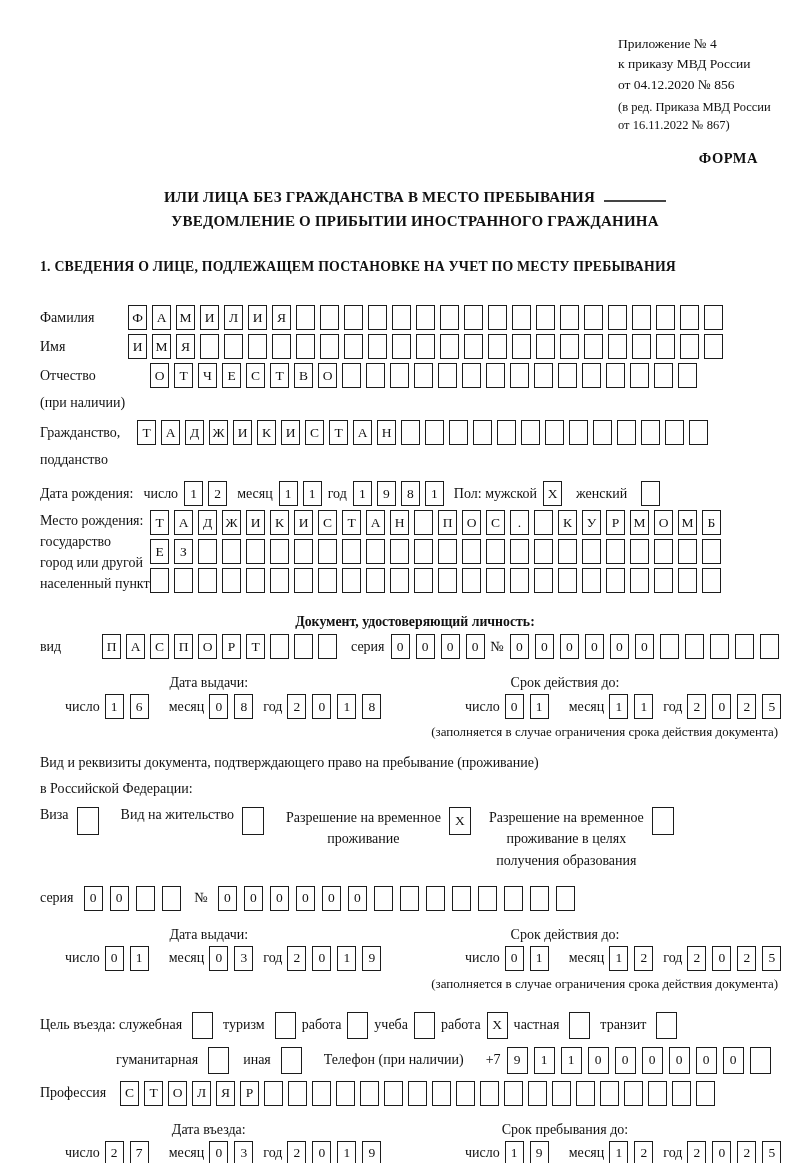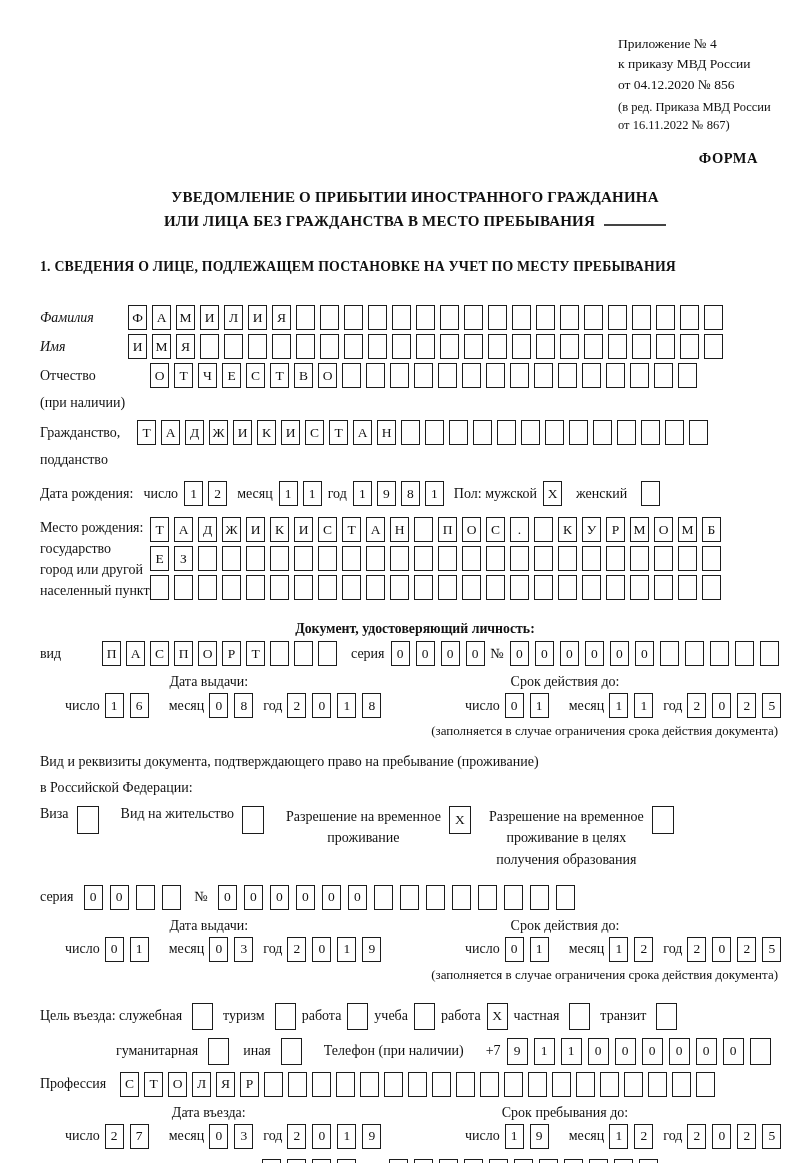--- a/index.html
+++ b/index.html
@@ -13,25 +13,25 @@
   .title{font-weight:bold;text-align:center;font-size:15px;line-height:1.6;margin-top:18px;letter-spacing:.2px;}
   .uline{display:inline-block;width:62px;border-bottom:2px solid #444;margin-left:9px;}
   .section{font-weight:bold;font-size:13.8px;margin-top:26px;letter-spacing:.2px;}
   
   .row{display:flex;align-items:center;margin-top:4px;}
   .row.top{align-items:flex-start;}
   .lbl{flex:none;}
   .cells{display:flex;gap:5px;flex:none;}
   .cell{flex:none;width:19px;height:25px;border:1.6px solid #1c1c1c;display:flex;align-items:center;justify-content:center;font-size:13.5px;background:#fff;box-sizing:border-box;}
   .stack{display:flex;flex-direction:column;gap:4px;}
-  .w88{width:88px;font-style:italic;} .w97{width:97px;} .w110{width:110px;} .w80{width:80px;} .w62{width:62px;}
+  .w88{width:88px;} .w97{width:97px;} .w110{width:110px;} .w80{width:80px;} .w62{width:62px;}
   .gap10{margin-left:10px;} .gap6{margin-left:6px;} .gap14{margin-left:14px;} .gap18{margin-left:18px;} .gap22{margin-left:22px;}
   .center-bold{font-weight:bold;text-align:center;margin-top:20px;font-size:13.8px;}
   
-  .dual-head{display:flex;margin-top:8px;align-items:center;}
+  .dual-head{display:flex;margin-top:16px;align-items:center;}
   .dh-l{flex:none;width:45%;text-align:center;}
   .dh-r{flex:none;width:50%;text-align:center;}
   .dual-row{display:flex;align-items:center;margin-top:3px;}
   .dgroup{display:flex;align-items:center;flex:none;}
   .dgroup .lbl{margin-right:5px;}
   .dgroup .cells{gap:6px;margin-right:10px;}
   .g1{margin-left:25px;width:400px;}
   .note{font-size:13px;text-align:right;padding-right:12px;margin-top:5px;}
   .para{margin-top:10px;line-height:1.8;}
   
@@ -49,22 +49,22 @@
 <div class="page">
 
   <div class="hdr-right pre">Приложение № 4
 к приказу МВД России
 от 04.12.2020 № 856</div>
   <div class="hdr-rev pre">(в ред. Приказа МВД России
 от 16.11.2022 № 867)</div>
   <div class="forma">ФОРМА</div>
 
   <div class="title">
+    <div><span>ИЛИ ЛИЦА БЕЗ ГРАЖДАНСТВА В МЕСТО ПРЕБЫВАНИЯ</span><span class="uline"></span></div>
     <div>УВЕДОМЛЕНИЕ О ПРИБЫТИИ ИНОСТРАННОГО ГРАЖДАНИНА</div>
-    <div><span>ИЛИ ЛИЦА БЕЗ ГРАЖДАНСТВА В МЕСТО ПРЕБЫВАНИЯ</span><span class="uline"></span></div>
   </div>
 
   <div class="section">1. СВЕДЕНИЯ О ЛИЦЕ, ПОДЛЕЖАЩЕМ ПОСТАНОВКЕ НА УЧЕТ ПО МЕСТУ ПРЕБЫВАНИЯ</div>
 
   <div class="row" style="margin-top:30px;">
     <span class="lbl w88">Фамилия</span>
     <span class="cells">
         <span class="cell">Ф</span>
         <span class="cell">А</span>
         <span class="cell">М</span>
@@ -207,21 +207,21 @@
     <span class="lbl gap10">Пол: мужской</span>
     <span class="cells gap6">
         <span class="cell">X</span>
       </span>
     <span class="lbl gap14">женский</span>
     <span class="cells gap14">
         <span class="cell"></span>
       </span>
   </div>
 
-  <div class="row top" style="margin-top:11px;">
+  <div class="row top" style="margin-top:4px;">
     <span class="lbl w110 pre" style="line-height:1.5;">Место рождения:
 государство
 город или другой
 населенный пункт</span>
     <span class="stack">
       <span class="cells">
           <span class="cell">Т</span>
           <span class="cell">А</span>
           <span class="cell">Д</span>
           <span class="cell">Ж</span>

